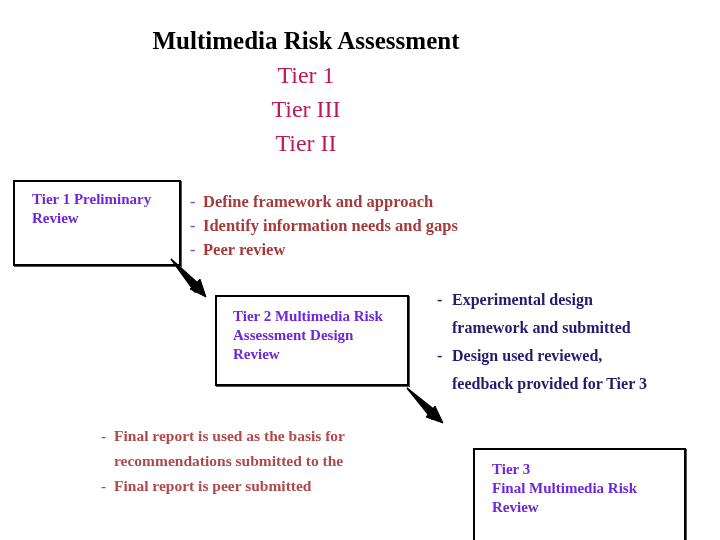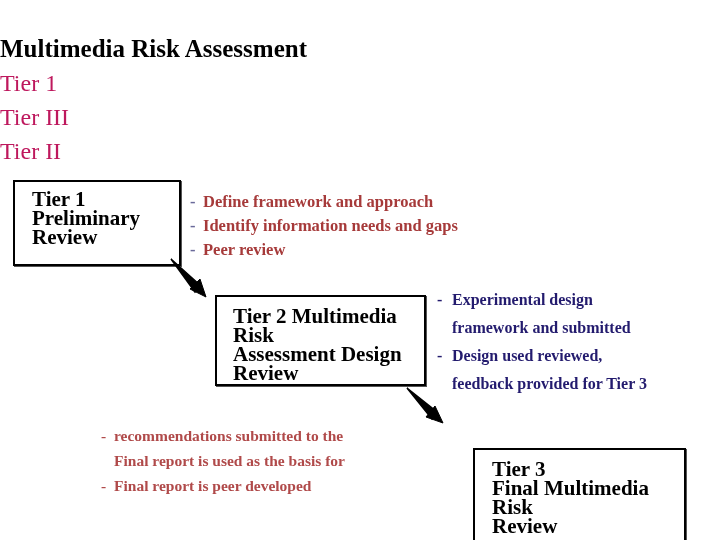--- a/index.html
+++ b/index.html
@@ -13,22 +13,23 @@
     position: relative;
     overflow: hidden;
     font-family: "Liberation Serif", "DejaVu Serif", serif;
     -webkit-font-smoothing: antialiased;
   }
 
   
   #title-block {
     position: absolute;
     left: 0;
-    top: 32px;
+    top: 24px;
     width: 612px;
+    text-align: center;
   }
   #main-title {
     font-size: 25px;
     font-weight: bold;
     color: #000000;
     line-height: 34px;
     letter-spacing: 0px;
   }
   .tier-line {
     font-size: 24px;
@@ -39,38 +40,38 @@
 
   
   .flow-box {
     position: absolute;
     border: 2px solid #000000;
     background: #ffffff;
     box-sizing: border-box;
     box-shadow: 1px 1px 0 #555;
   }
   .box-text {
-    font-size: 21px;
+    font-size: 15px;
     font-weight: bold;
-    color: #000000;
+    color: #6d28d9;
     line-height: 19px;
   }
   #box-tier1 {
     left: 13px;
     top: 180px;
     width: 168px;
     height: 86px;
   }
   #box-tier1 .box-text {
     padding: 8px 0 0 17px;
   }
   #box-tier2 {
     left: 215px;
     top: 295px;
-    width: 211px;
+    width: 194px;
     height: 91px;
   }
   #box-tier2 .box-text {
     padding: 10px 0 0 16px;
   }
   #box-tier3 {
     left: 473px;
     top: 422px;
     width: 213px;
     height: 96px;
@@ -213,27 +214,27 @@
       <span class="bullet-cont">Design used reviewed,</span>
       <span class="bullet-cont">feedback provided for Tier 3</span>
     </span>
   </div>
 </div>
 
 <div id="list-tier3" class="bullet-list">
   <div class="bullet-row">
     <span class="bullet-dash">-</span>
     <span class="bullet-body">
+      <span class="bullet-cont">Final report is used as the basis for</span>
       <span class="bullet-cont">recommendations submitted to the</span>
-      <span class="bullet-cont">Final report is used as the basis for</span>
     </span>
   </div>
   <div class="bullet-row">
     <span class="bullet-dash">-</span>
-    <span class="bullet-body">Final report is peer developed</span>
+    <span class="bullet-body">Final report is peer submitted</span>
   </div>
 </div>
 
 <svg id="arrow-1" class="arrow-svg" width="50" height="48" viewBox="0 0 50 48">
   <g fill="#000000" stroke="#000000">
     <path d="M3 3 L33 30 L27 36 Z" stroke-width="1.5" stroke-linejoin="miter"></path>
     <path d="M38 41 L22 33 L32 23 Z" stroke-width="1" stroke-linejoin="miter"></path>
   </g>
 </svg>
 

